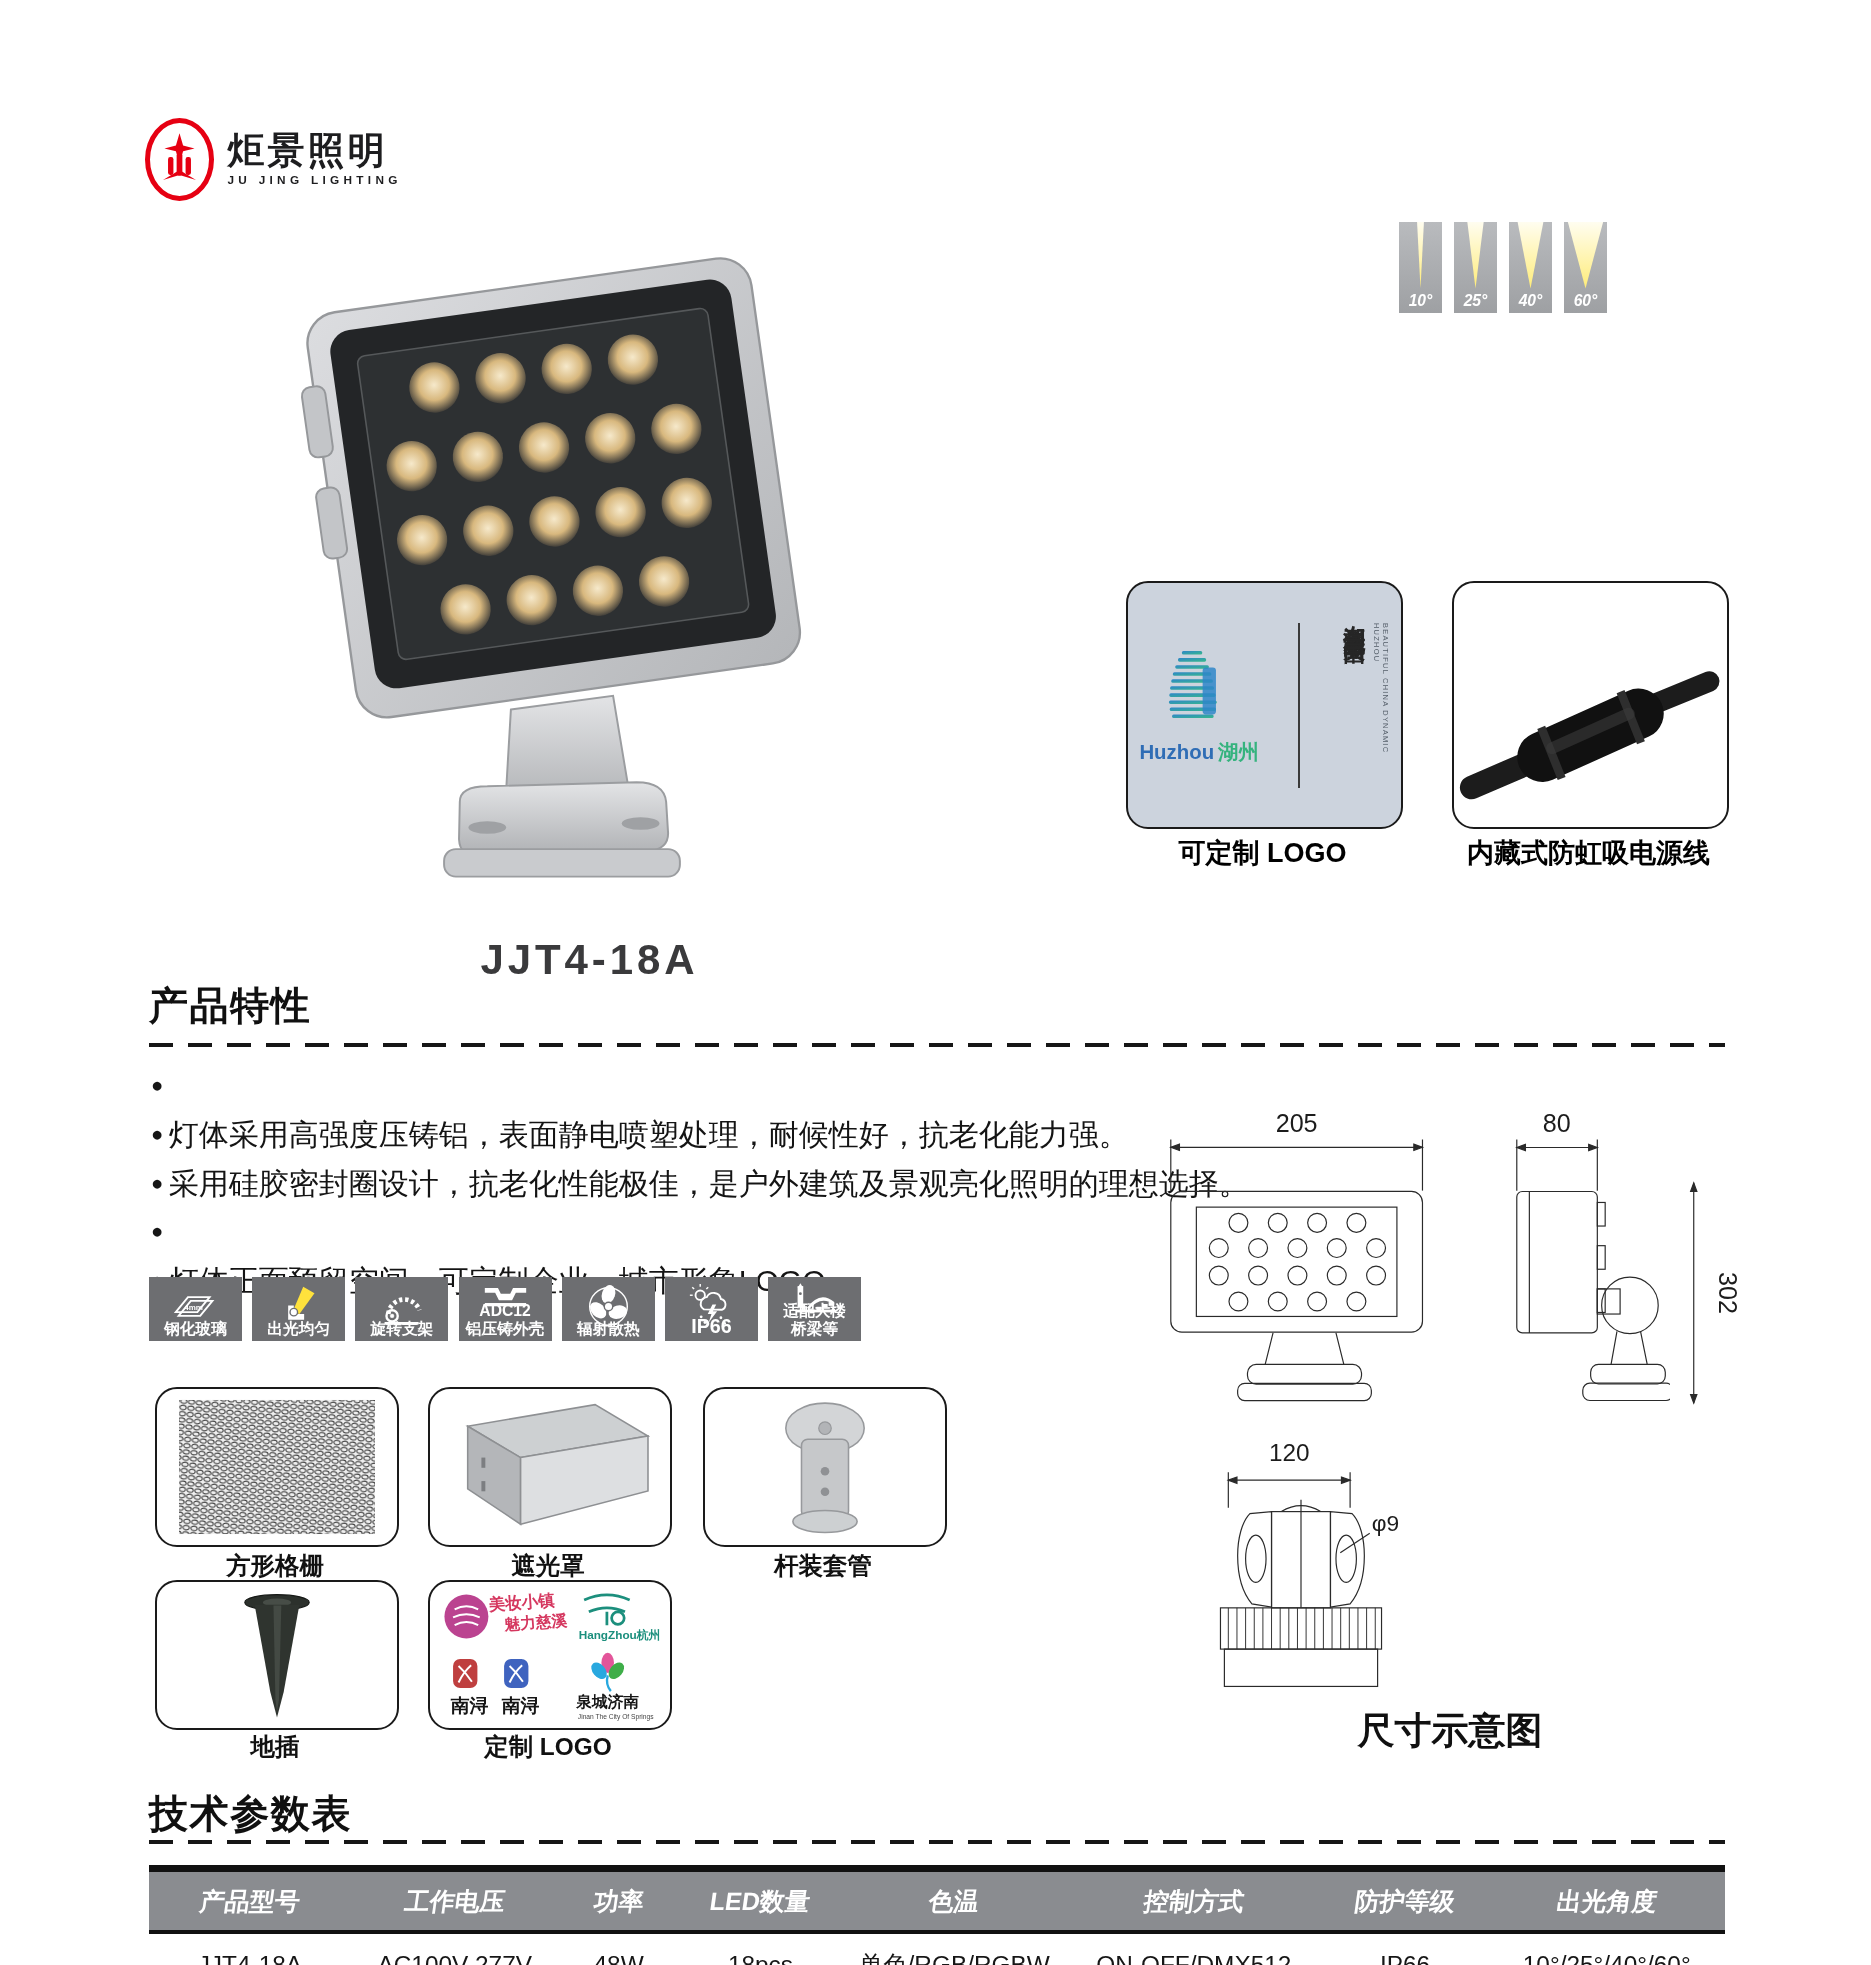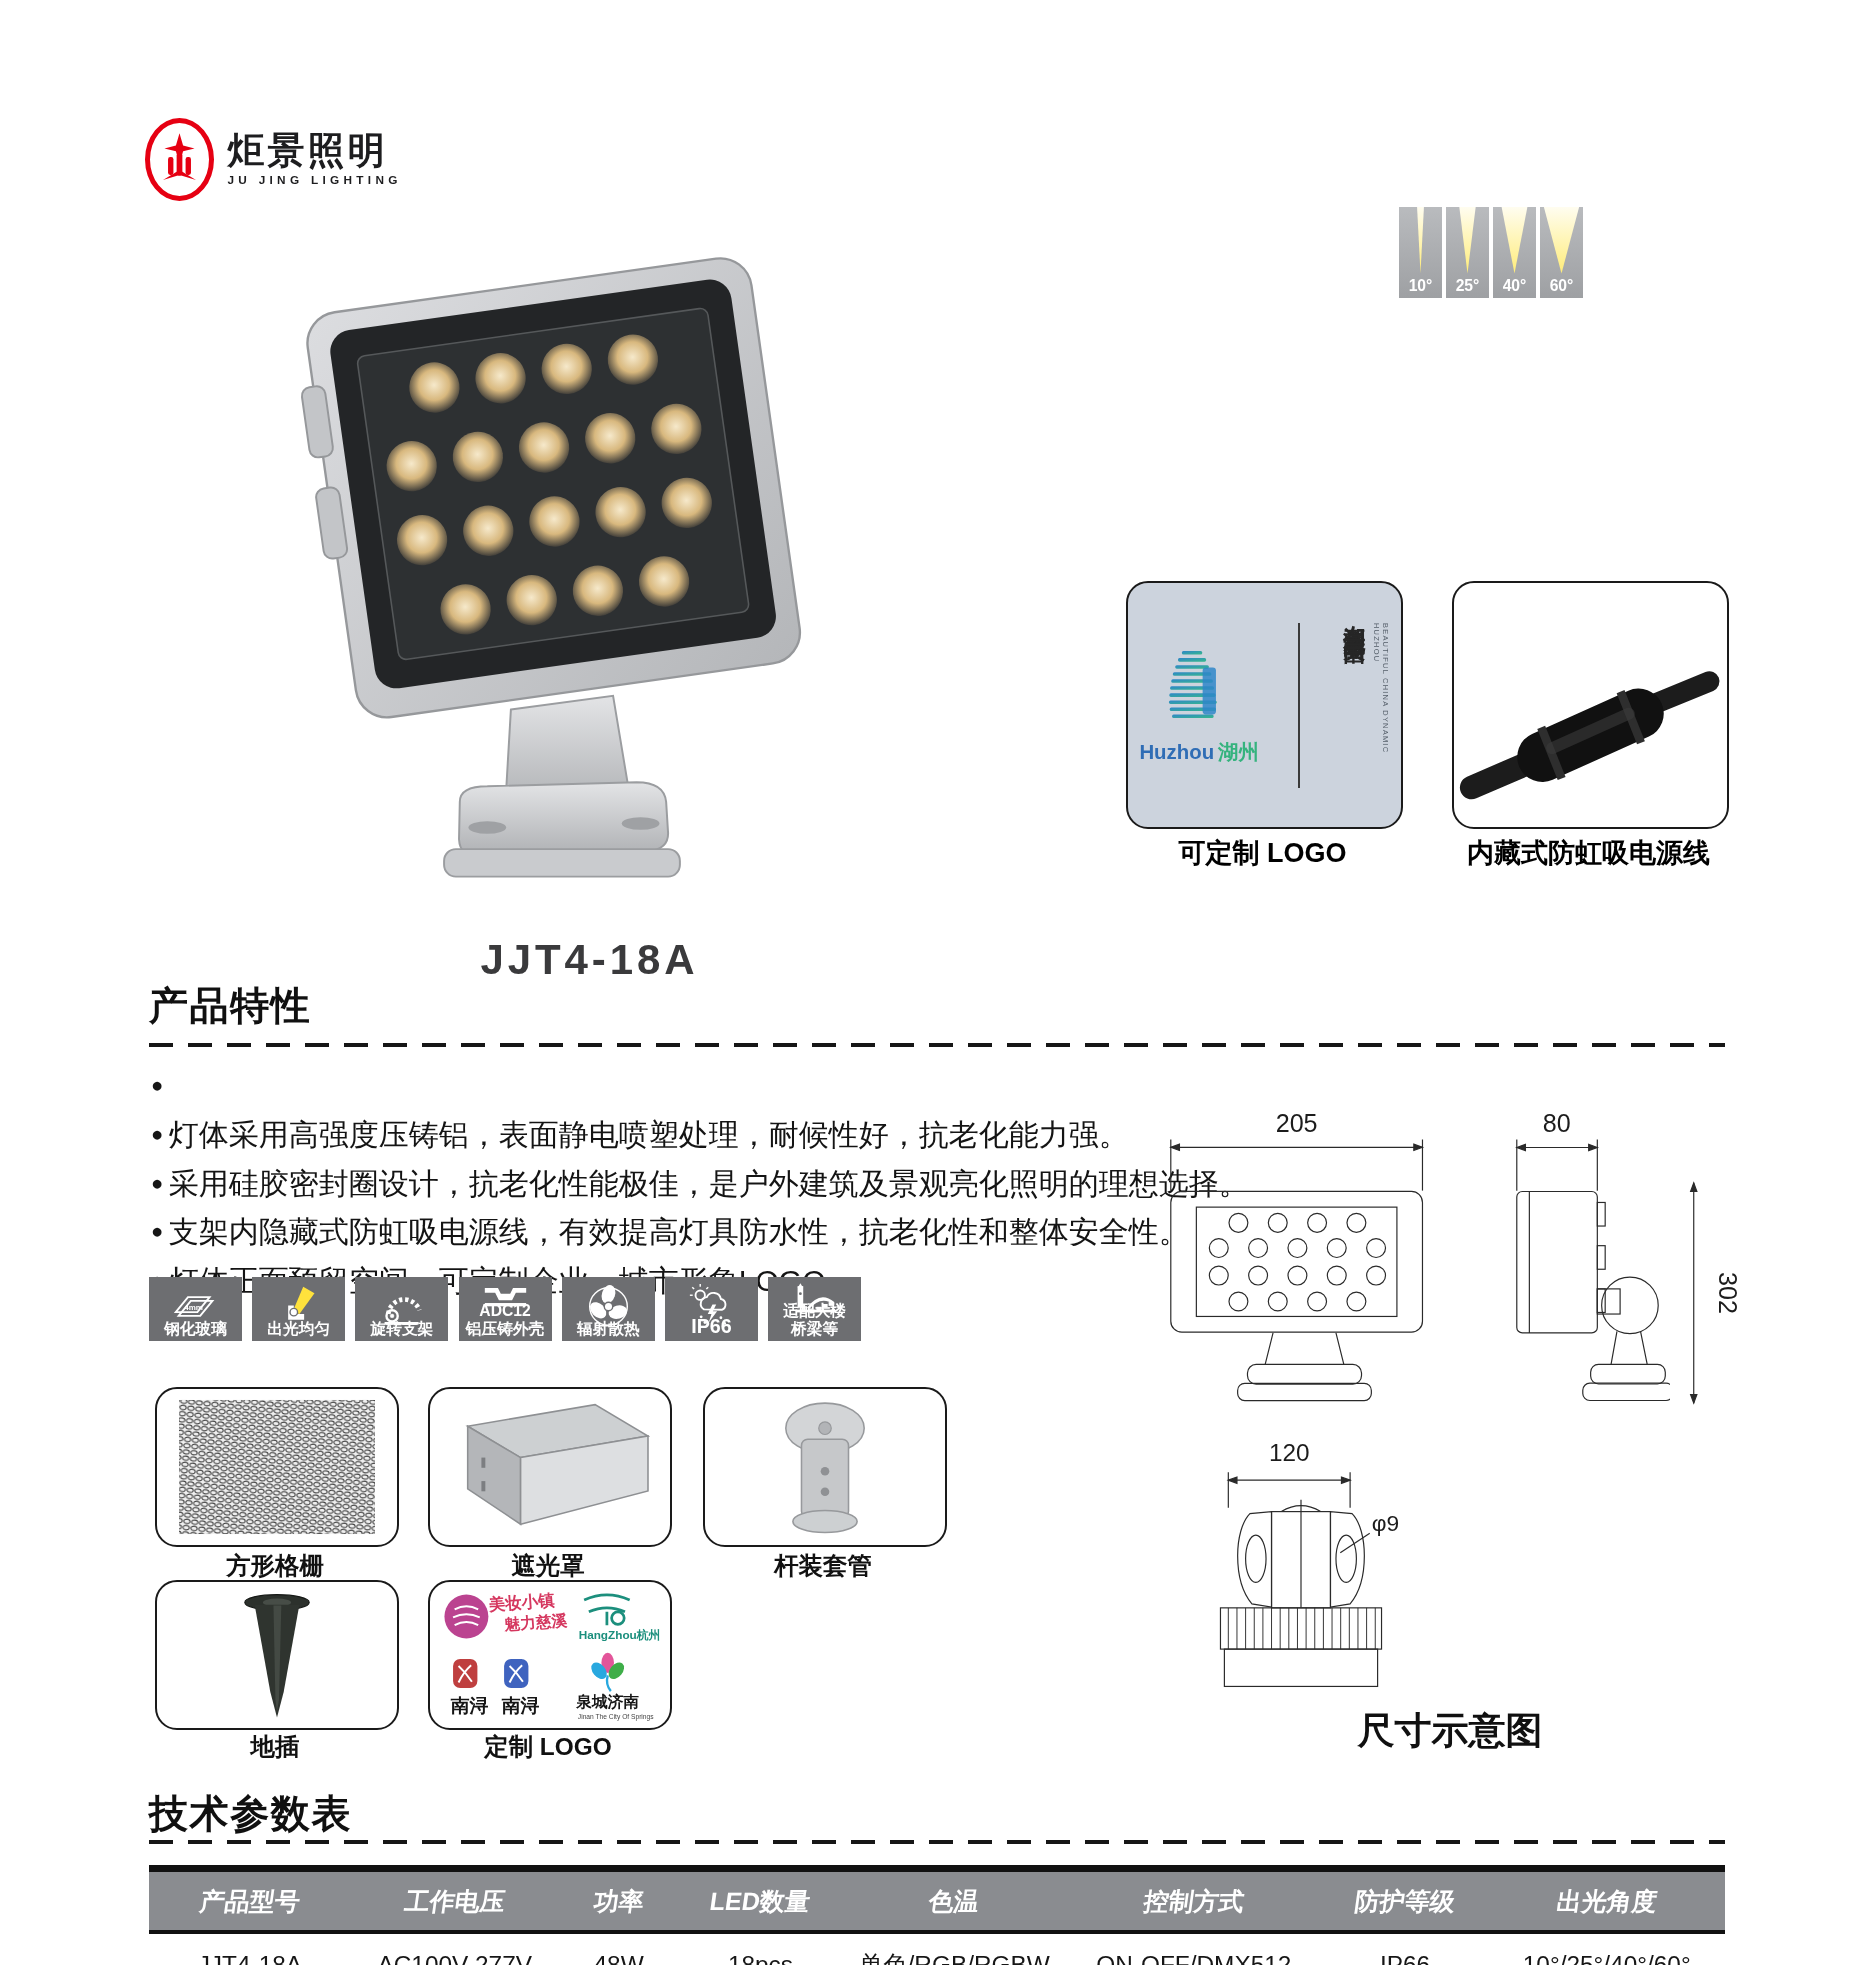--- a/index.html
+++ b/index.html
@@ -5,21 +5,21 @@
   html,body{margin:0;padding:0;background:#fff;}
   body{width:1872px;height:2647px;position:relative;font-family:"Liberation Sans","DejaVu Sans",sans-serif;color:#161616;}
   .abs{position:absolute;}
   .ctr{text-align:center;}
   
   .logo-wrap{left:145px;top:118px;display:flex;align-items:center;gap:13.4px;}
   .logo-oval{width:59px;height:73px;border:5.9px solid #e60012;border-radius:50%;display:flex;align-items:center;justify-content:center;background:#fff;}
   .brand-cn{font-size:37px;font-weight:900;letter-spacing:3.1px;color:#1d1d1f;line-height:1.0;}
   .brand-en{font-size:11.8px;font-weight:700;letter-spacing:4.3px;color:#1d1d1f;margin-top:3.1px;}
   
-  .beam-strip{left:1399px;top:207px;display:flex;gap:4px;}
+  .beam-strip{left:1399px;top:222px;display:flex;gap:12px;font-style:italic;}
   .beam-tile{position:relative;width:43px;height:91px;background:linear-gradient(180deg,#b9bbbe,#9ea0a3);overflow:hidden;}
   .cone{position:absolute;inset:0;background:linear-gradient(180deg,#fffdf0 0%,#fff3a8 45%,#ffe649 100%);}
   .beam-lab{position:absolute;left:0;right:0;bottom:3.1px;text-align:center;color:#fff;font-size:15.7px;font-weight:600;}
   
   .hero-title{left:275px;top:936px;width:629px;font-size:42px;font-weight:900;letter-spacing:3.9px;color:#3a3a3c;}
   
   .frame{border:2.8px solid #1a1a1a;border-radius:22px;overflow:hidden;background:#fff;}
   .cap{font-size:27px;font-weight:700;color:#000000;}
   .huz-box{left:1126px;top:581px;width:273px;height:244px;background:#ccd3dd;display:flex;align-items:center;justify-content:space-evenly;gap:28px;}
   .huz-left{display:flex;flex-direction:column;align-items:center;}
@@ -209,21 +209,20 @@
   <div class="b-row">
       <span class="b-dot">●</span>
       <span class="b-txt">灯体采用高强度压铸铝，表面静电喷塑处理，耐候性好，抗老化能力强。</span>
     </div>
   <div class="b-row">
       <span class="b-dot">●</span>
       <span class="b-txt">采用硅胶密封圈设计，抗老化性能极佳，是户外建筑及景观亮化照明的理想选择。</span>
     </div>
   <div class="b-row">
       <span class="b-dot">●</span>
-      <span class="b-txt">支架内隐藏式防虹吸电源线，有效提高灯具防水性，抗老化性和整体安全性。</span>
     </div>
   <div class="b-row">
       <span class="b-dot">●</span>
       <span class="b-txt">灯体正面预留空间，可定制企业、城市形象LOGO。</span>
     </div>
 </div>
 
 <div class="abs tiles">
   <div class="tile">
     <svg width="47" height="47" viewBox="0 0 100 100">

